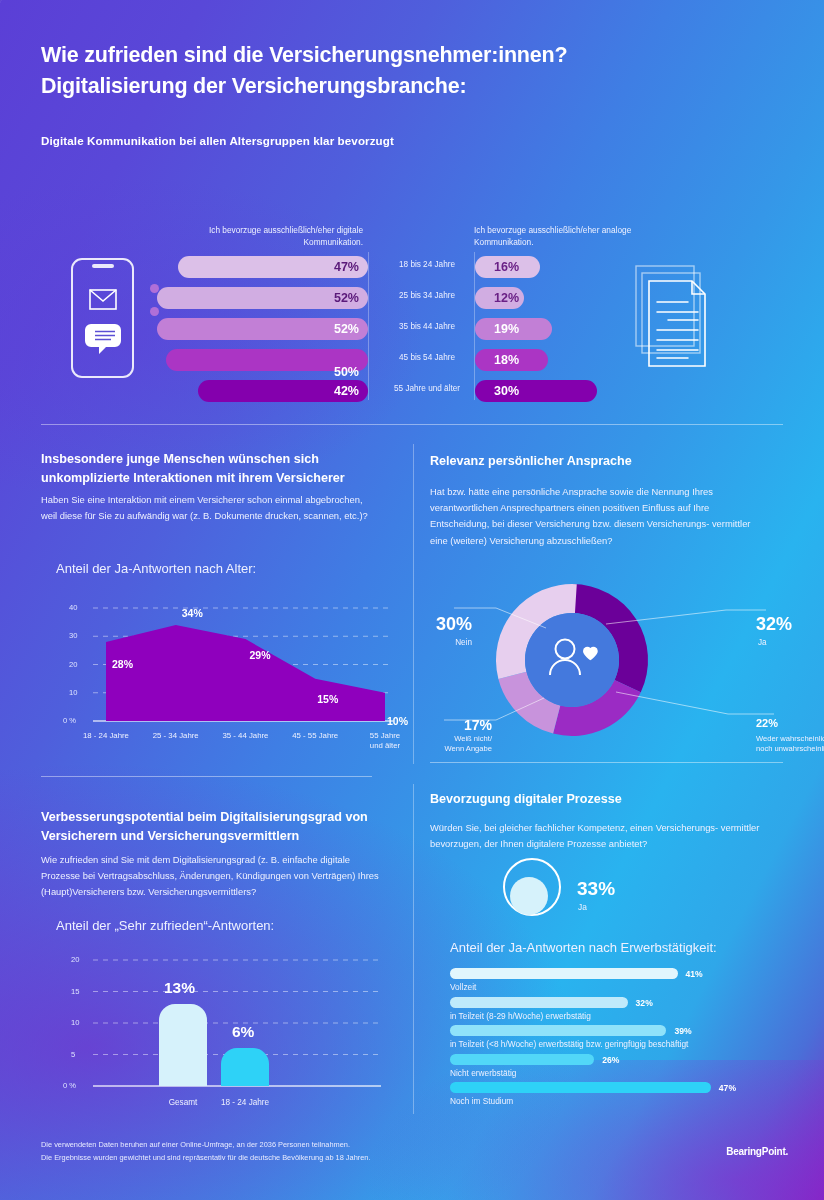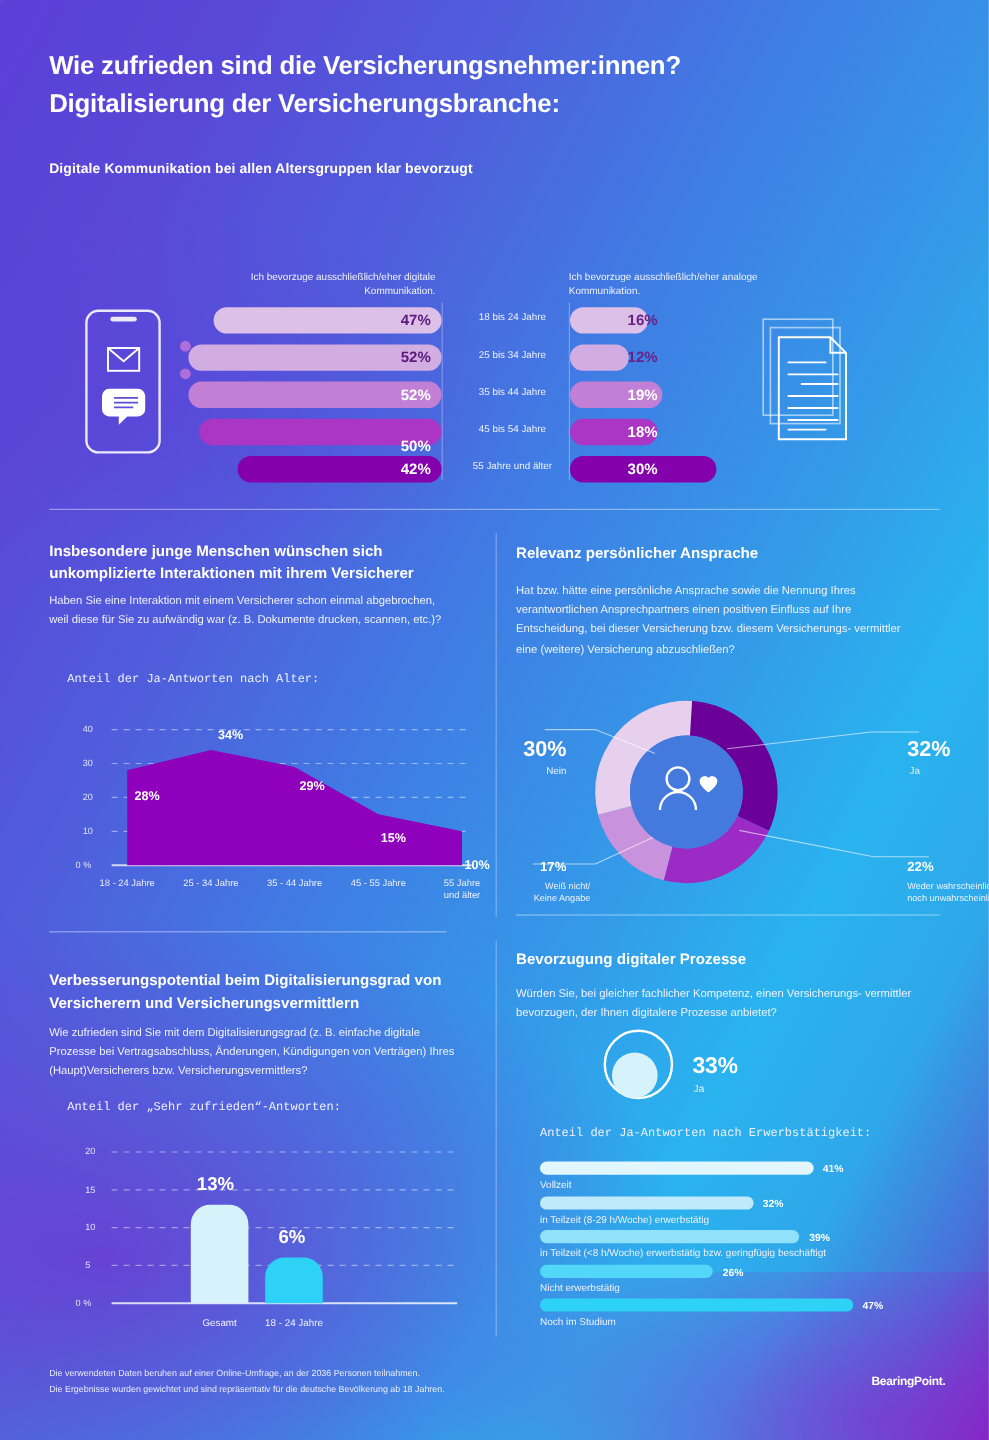--- a/index.html
+++ b/index.html
@@ -46,21 +46,21 @@
   .legend { position:absolute; font-size:8.3px; line-height:1.45; color:#eef1ff; }
   .legend.l { left:188px; top:224px; width:175px; text-align:right; }
   .legend.r { left:474px; top:224px; width:180px; text-align:left; }
 
   .barRow { position:absolute; height:22px; }
   .barL { position:absolute; right:0; top:0; height:22px; border-radius:11px;
           display:flex; align-items:center; justify-content:flex-end; }
   .barL span { font-size:12.5px; font-weight:bold; padding-right:9px; }
   .barR { position:absolute; left:0; top:0; height:22px; border-radius:11px;
           display:flex; align-items:center; }
-  .barR span { font-size:12.5px; font-weight:bold; padding-left:7px;margin-left:41px; }
+  .barR span { font-size:12.5px; font-weight:bold; padding-left:19px; }
   .ageLab { position:absolute; left:383px; width:88px; top:4px;
             font-size:8.2px; text-align:center; color:#eef1ff; }
   .midline { position:absolute; left:368px; top:252px; width:1px; height:148px;
              background:rgba(255,255,255,0.30); }
   .midline2 { position:absolute; left:474px; top:252px; width:1px; height:148px;
              background:rgba(255,255,255,0.30); }
 
   
   .phone { position:absolute; left:71px; top:258px; width:63px; height:120px;
     border:2px solid rgba(255,255,255,0.88); border-radius:11px; }
@@ -73,21 +73,21 @@
   
   .docs { position:absolute; left:632px; top:262px; width:92px; height:112px; }
 
   
   .hr { position:absolute; height:1px; background:rgba(255,255,255,0.42); }
   .vr { position:absolute; width:1px; background:rgba(255,255,255,0.32); }
 
   
   .pTitle { position:absolute; font-size:12.6px; font-weight:bold; line-height:1.5; }
   .pQ { position:absolute; font-size:9.4px; line-height:1.72; color:#eef1ff; }
-  .pSub { position:absolute; font-size:10px; color:#eef1ff;font-family:Liberation Mono, monospace; }
+  .pSub { position:absolute; font-size:13px; color:#eef1ff; }
 
   
   .gridLab { position:absolute; font-size:7.6px; color:#dfe4ff; }
 
   
   .donutVal { position:absolute; font-weight:bold; }
 
   
   .vbar { position:absolute; bottom:0; border-radius:16px 16px 0 0; }
   .vbarVal { position:absolute; font-size:15.5px; font-weight:bold; }
@@ -268,23 +268,23 @@
         <line x1="296" y1="48" x2="176" y2="62" stroke="rgba(255,255,255,0.6)" stroke-width="0.9"></line>
         <line x1="66" y1="158" x2="114" y2="136" stroke="rgba(255,255,255,0.6)" stroke-width="0.9"></line>
         <line x1="298" y1="152" x2="186" y2="130" stroke="rgba(255,255,255,0.6)" stroke-width="0.9"></line>
         <line x1="24" y1="46" x2="66" y2="46" stroke="rgba(255,255,255,0.6)" stroke-width="0.9"></line>
         <line x1="296" y1="48" x2="336" y2="48" stroke="rgba(255,255,255,0.6)" stroke-width="0.9"></line>
         <line x1="14" y1="158" x2="66" y2="158" stroke="rgba(255,255,255,0.6)" stroke-width="0.9"></line>
         <line x1="298" y1="152" x2="344" y2="152" stroke="rgba(255,255,255,0.6)" stroke-width="0.9"></line>
       </svg><div class="donutVal" style="position: absolute; left: 326px; top: 52px; font-size: 18px;">32%</div><div style="position: absolute; color: rgb(238, 241, 255); left: 328px; top: 76px; font-size: 8.2px; width: 90px; text-align: left;">Ja</div><div class="donutVal" style="position: absolute; left: 326px; top: 155px; font-size: 11px;">22%</div><div style="position: absolute; color: rgb(238, 241, 255); left: 326px; top: 172px; font-size: 7.6px; width: 112px; text-align: left; line-height: 1.35;">
         <div>Weder wahrscheinlich</div>
         <div>noch unwahrscheinlich</div>
-      </div><div class="donutVal" style="position: absolute; left: 0px; top: 155px; font-size: 11px; width: 62px; text-align: center;">17%</div><div style="position: absolute; color: rgb(238, 241, 255); left: -24px; top: 172px; font-size: 7.6px; width: 86px; text-align: right; line-height: 1.35;">
+      </div><div class="donutVal" style="position: absolute; left: 0px; top: 155px; font-size: 14px; width: 62px; text-align: right;">17%</div><div style="position: absolute; color: rgb(238, 241, 255); left: -24px; top: 172px; font-size: 7.6px; width: 86px; text-align: right; line-height: 1.35;">
         <div>Weiß nicht/</div>
-        <div>Keine Angabe</div>
+        <div>Wenn Angabe</div>
       </div><div class="donutVal" style="position: absolute; left: -20px; top: 52px; font-size: 18px; width: 62px; text-align: right;">30%</div><div style="position: absolute; color: rgb(238, 241, 255); left: -20px; top: 76px; font-size: 8.2px; width: 62px; text-align: right;">Nein</div></div>
 
   <div class="pTitle" style="left:41px; top:808px; width:340px;">Verbesserungspotential beim Digitalisierungsgrad von Versicherern und Versicherungsvermittlern</div>
   <div class="pQ" style="left:41px; top:852px; width:345px;">Wie zufrieden sind Sie mit dem Digitalisierungsgrad (z. B. einfache digitale Prozesse bei Vertragsabschluss, Änderungen, Kündigungen von Verträgen) Ihres (Haupt)Versicherers bzw. Versicherungsvermittlers?</div>
   <div class="pSub" style="left:56px; top:918px;">Anteil der „Sehr zufrieden“-Antworten:</div>
 
   <div id="vbar-chart" style="position:absolute;left:41px;top:946px;width:350px;height:172px;"><svg width="350" height="172">
         <line x1="52" x2="340" y1="140" y2="140" stroke="rgba(255,255,255,0.8)" stroke-width="1.7"></line>
         <line x1="52" x2="340" y1="108.5" y2="108.5" stroke="rgba(255,255,255,0.45)" stroke-width="1" stroke-dasharray="5,5"></line>
         <line x1="52" x2="340" y1="77" y2="77" stroke="rgba(255,255,255,0.45)" stroke-width="1" stroke-dasharray="5,5"></line>

